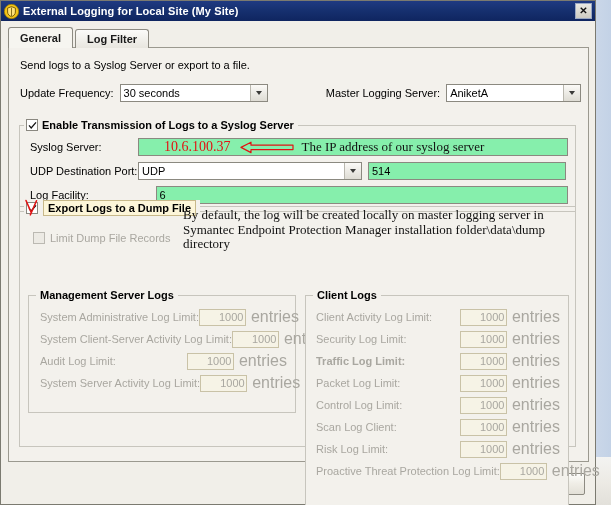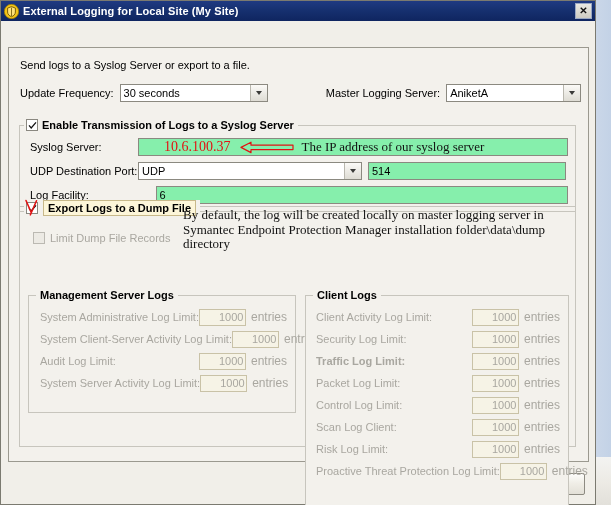--- a/index.html
+++ b/index.html
@@ -230,21 +230,21 @@
     border: 1px solid #c9c2a7;
     background: #f6f3e6;
     color: #a9a7a0;
     font-size: 11px;
     line-height: 15px;
     text-align: right;
     padding: 0 19px;
     box-sizing: border-box;
   }
   .entries {
-    font-size: 12px;
+    font-size: 16px;
     color: #a9a7a0;
     margin-left: 5px;
   }
 
   
   .anno-serif {
     font-family: "Liberation Serif", serif;
     font-size: 13px;
     color: #121212;
     line-height: 14.5px;
@@ -301,20 +301,24 @@
       <svg width="15" height="15" viewBox="0 0 15 15">
         <circle cx="7.5" cy="7.5" r="7.2" fill="#f5c518" stroke="#9a7a05" stroke-width="0.8"></circle>
         <path d="M7.5 2.6 L11.4 4.1 L11.4 8.0 C11.4 10.4 9.6 12.0 7.5 12.7 C5.4 12.0 3.6 10.4 3.6 8.0 L3.6 4.1 Z" fill="#ffe27a" stroke="#6d5300" stroke-width="0.9"></path>
         <path d="M7.5 3.6 L7.5 12.0" stroke="#6d5300" stroke-width="0.8"></path>
       </svg>
     </span>
     <span class="tb-title">External Logging for Local Site (My Site)</span>
     <span class="tb-close">✕</span>
   </div>
 
+  <div id="tabstrip">
+    <div class="tab active">General</div>
+    <div class="tab">Log Filter</div>
+  </div>
 
   <div id="panel">
     <div id="panel-inner">
 
       <div class="intro">Send logs to a Syslog Server or export to a file.</div>
 
       <div class="row" style="margin:0 0 0 4px; align-items:center;">
         <span class="lbl">Update Frequency:</span>
         <div class="combo" style="width:155px; margin-left:6px;">
           <span class="ctext">30 seconds</span>

